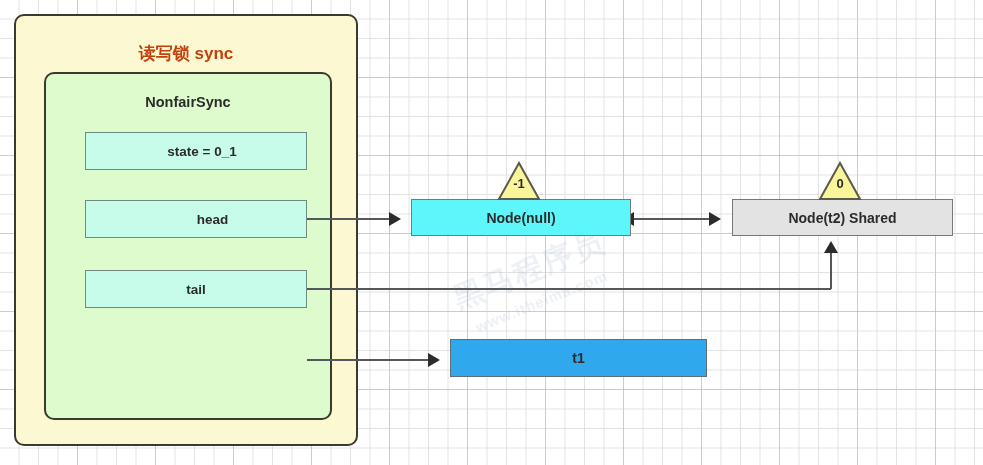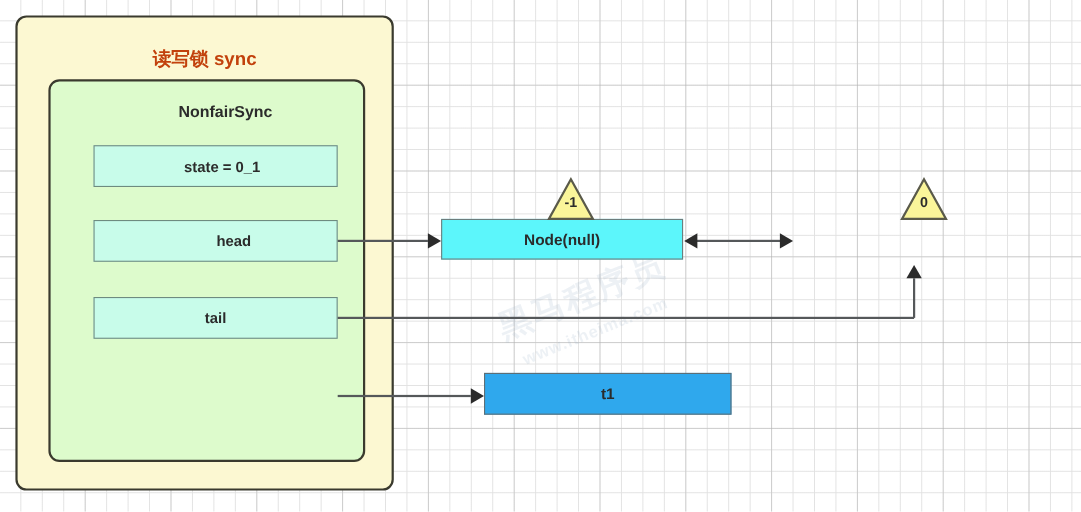--- a/index.html
+++ b/index.html
@@ -57,21 +57,21 @@
     position:absolute;
     left:44px;top:72px;width:288px;height:348px;
     background:#DDFBCC;
     border:2.2px solid #3a3a2e;
     border-radius:10px;
     box-sizing:border-box;
   }
   .inner-title{
     position:absolute;left:0;top:20px;width:100%;
     text-align:center;
-    font-size:14.5px;font-weight:bold;color:#2b2b2b;margin-left:17px;
+    font-size:14.5px;font-weight:bold;color:#2b2b2b;
   }
 
   
   .field{
     position:absolute;
     left:85px;width:222px;height:38px;
     background:#C8FCEA;
     border:1.6px solid #6e8b80;
     box-sizing:border-box;
     display:flex;align-items:center;justify-content:center;
@@ -80,34 +80,34 @@
   .f-state{top:132px;padding-left:12px;}
   .f-head {top:200px;padding-left:33px;}
   .f-tail {top:270px;}
   .f-eot  {top:341px;}
 
   
   .node{
     position:absolute;
     box-sizing:border-box;
     display:flex;align-items:center;justify-content:center;
-    font-size:14px;font-weight:bold;color:#2b2b2b;
+    font-size:14px;font-weight:bold;color:#2b2b2b;margin-left:10px;
   }
   .node-null{
     left:401px;top:199px;width:220px;height:37px;
     background:#5CF6FB;
     border:1.6px solid #6d7d7d;
   }
   .node-t2{
     left:722px;top:199px;width:221px;height:37px;
     background:#E3E3E3;
     border:1.6px solid #777777;
   }
   .node-t1{
-    left:440px;top:339px;width:225px;height:38px;
+    left:440px;top:339px;width:257px;height:38px;
     background:#2FA8ED;
     border:1.6px solid #5e6e75;
     font-size:14px;
   }
 
   
   .tri{
     position:absolute;
     width:44px;height:40px;
   }
@@ -170,20 +170,21 @@
   <div class="arrow arrow-r" style="left:709px;top:211.5px;"></div>
 
   <div class="conn" style="left:307px;top:288px;width:524px;height:1.6px;"></div>
   <div class="conn" style="left:830px;top:253px;width:1.6px;height:36px;"></div>
   <div class="arrow arrow-u" style="left:824px;top:241px;"></div>
 
   <div class="conn" style="left:307px;top:359px;width:121px;height:1.6px;"></div>
   <div class="arrow arrow-r" style="left:428px;top:352.5px;"></div>
 
   <div class="node node-null">Node(null)</div>
+  <div class="node node-t2">Node(t2) Shared</div>
   <div class="node node-t1">t1</div>
 
   <div class="tri tri-1">
     <svg width="44" height="40" viewBox="0 0 44 40">
       <polygon points="22,2 42,38 2,38" fill="#FAF59A" stroke="#5a5a4a" stroke-width="2"></polygon>
     </svg>
     <div class="tri-label">-1</div>
   </div>
 
   <div class="tri tri-0">

